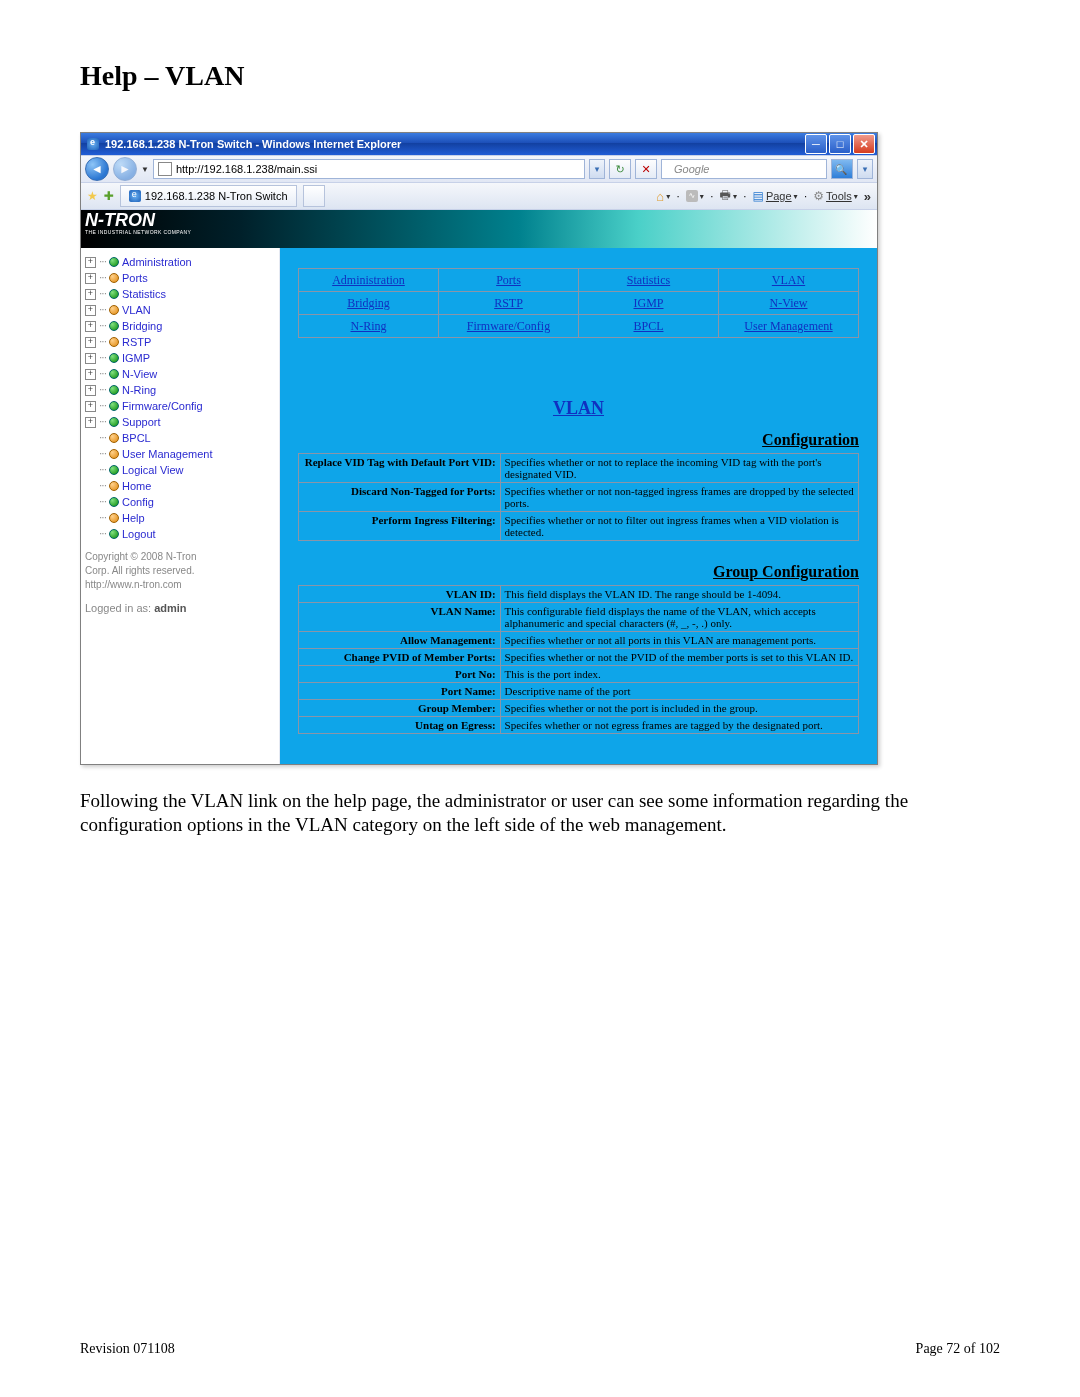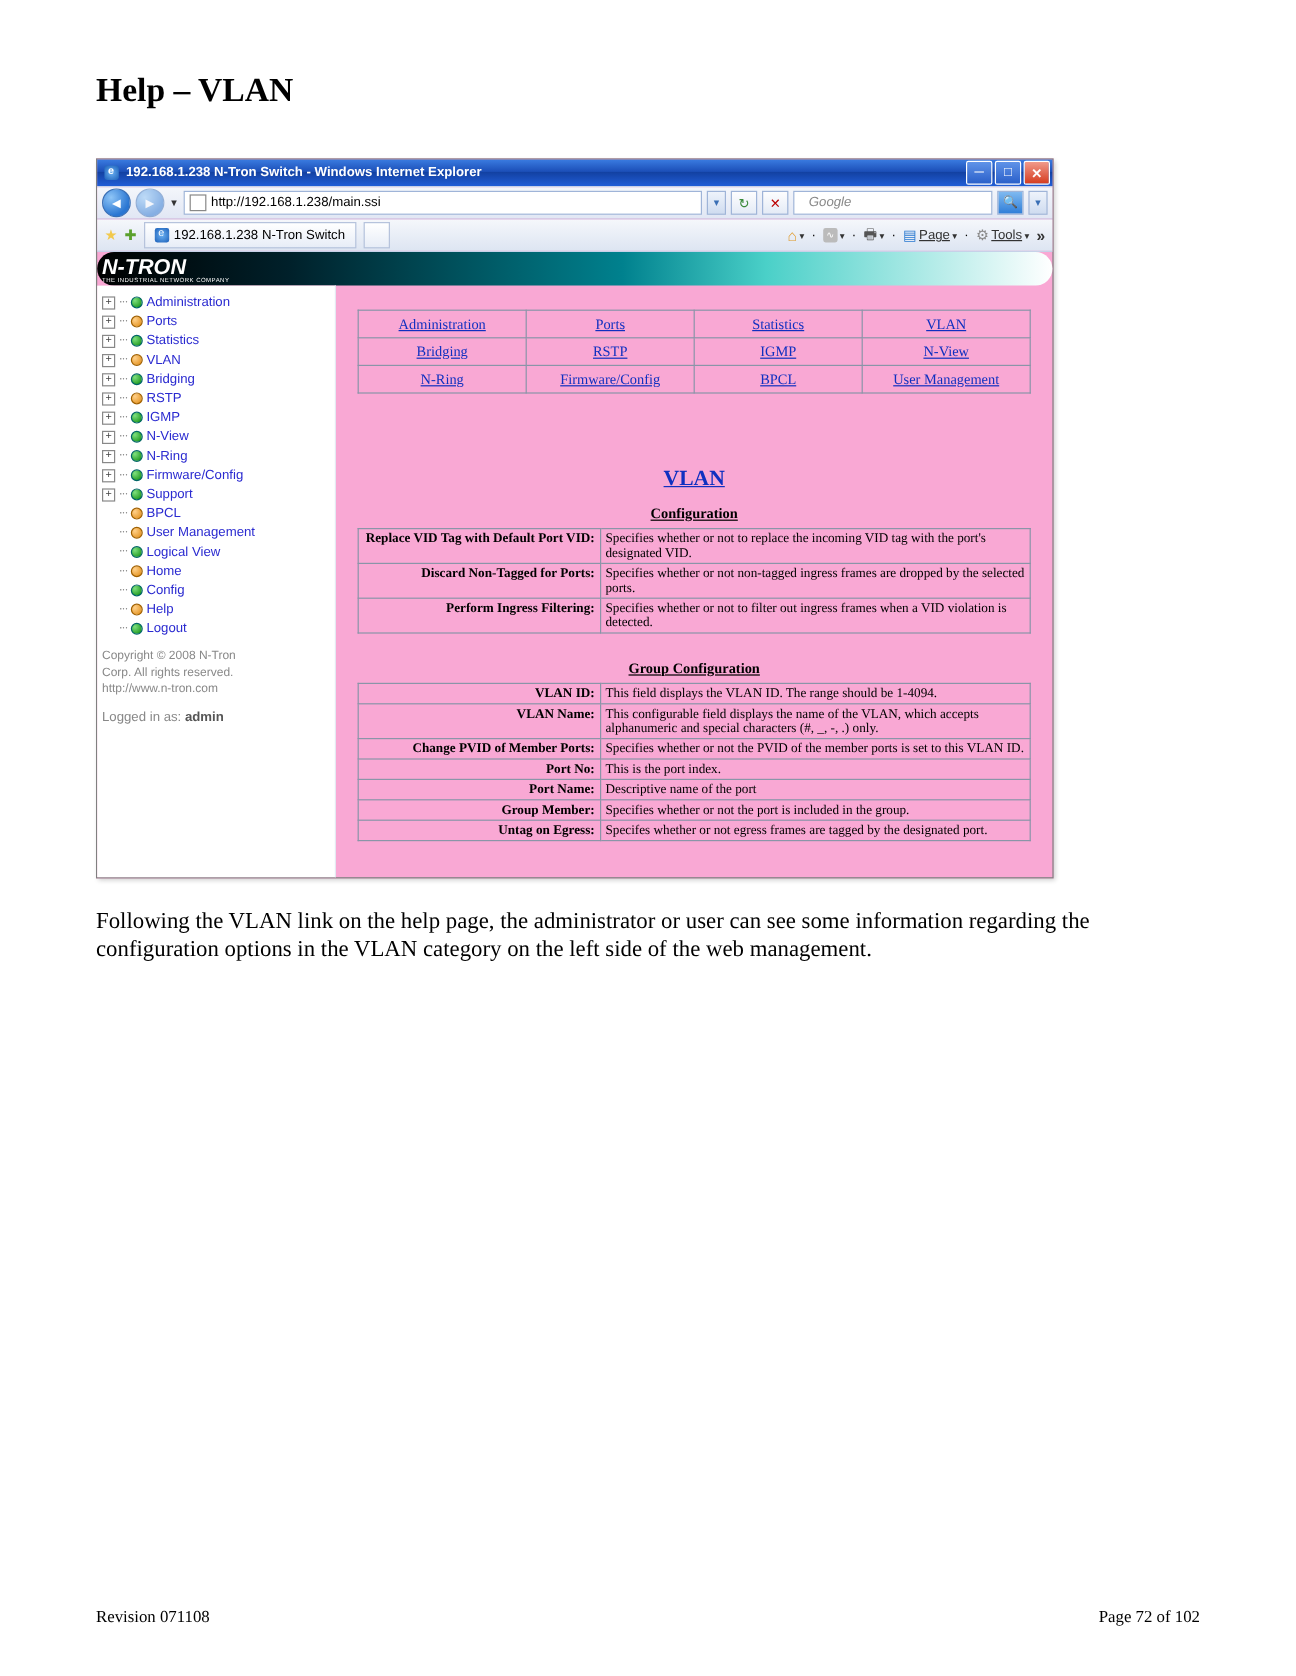--- a/index.html
+++ b/index.html
@@ -19,21 +19,21 @@
   }
   h1.page-title {
     font-size: 28px;
     font-weight: bold;
     margin: 0 0 40px 0;
   }
   .screenshot {
     width: 796px;
     border: 1px solid #808080;
     box-shadow: 2px 2px 4px rgba(0,0,0,0.2);
-    background: #f9a8d4;
+    background: #0ea5e9;
     font-family: Tahoma, Arial, sans-serif;
     font-size: 11px;
   }
   
   .ie-titlebar {
     height: 22px;
     background: linear-gradient(to bottom, #3a7be0, #1c4fb8 45%, #1240a0 46%, #215dd6);
     color: #fff;
     display: flex;
     align-items: center;
@@ -136,25 +136,24 @@
     gap: 4px;
     font-size: 11px;
   }
   .star-icon { color: #f2c94c; font-size: 12px; }
   .plus-icon { color: #5aa02c; font-size: 12px; }
   .ie-tabrow .cmd { display: flex; align-items: center; gap: 6px; font-size: 11px; }
   .ie-tabrow .cmd .cmditem { display: flex; align-items: center; gap: 2px; color: #333; }
   .ie-tabrow .cmd .drop { color: #333; font-size: 8px; }
   .chev { color: #333; font-weight: bold; font-size: 13px; }
   .banner {
-    height: 28px;
+    height: 38px;
     background: linear-gradient(to right, #000 0%, #00202a 20%, #00818e 55%, #4ad0c8 70%, #fff 100%);
-    display: flex; align-items: center;
+    display: flex; align-items: flex-start;
     padding-left: 4px;
-    border-radius: 19px;
   }
   .ntron-logo {
     color: #fff;
     font-family: "Arial Black", Arial, sans-serif;
     font-style: italic;
     font-weight: 900;
     font-size: 18px;
   }
   .ntron-sub { color: #fff; font-size: 5px; letter-spacing: 0.4px; margin-top:-2px }
   .below-banner { display: flex; }
@@ -193,21 +192,21 @@
   }
   .nav-table td a { color: #1030c0; text-decoration: underline; }
   .section-title {
     text-align: center;
     color: #1030c0;
     font-weight: bold;
     text-decoration: underline;
     font-size: 18px;
     margin: 60px 0 12px 0;
   }
-  .tbl-heading { text-align: center; font-weight: bold; text-decoration: underline; font-size: 12px; margin: 4px 0; }
+  .tbl-heading { text-align: right; font-weight: bold; text-decoration: underline; font-size: 16px; margin: 4px 0; }
   .conf-table { width: 100%; border-collapse: collapse; font-size: 11px; }
   .conf-table td { border: 1px solid #8a95a8; padding: 2px 4px; vertical-align: top; }
   .conf-table td.k { text-align: right; font-weight: bold; width: 36%; }
   .body-text { font-size: 19px; margin-top: 24px; line-height: 1.25; }
   .page-footer {
     position: absolute;
     bottom: 40px;
     left: 80px;
     right: 80px;
     display: flex;
@@ -486,20 +485,24 @@
           <tbody id="group-rows">
               <tr>
                 <td class="k">VLAN ID:</td>
                 <td>This field displays the VLAN ID. The range should be 1-4094.</td>
               </tr>
               <tr>
                 <td class="k">VLAN Name:</td>
                 <td>This configurable field displays the name of the VLAN, which accepts alphanumeric and special characters (#, _, -, .) only.</td>
               </tr>
               <tr>
+                <td class="k">Allow Management:</td>
+                <td>Specifies whether or not all ports in this VLAN are management ports.</td>
+              </tr>
+              <tr>
                 <td class="k">Change PVID of Member Ports:</td>
                 <td>Specifies whether or not the PVID of the member ports is set to this VLAN ID.</td>
               </tr>
               <tr>
                 <td class="k">Port No:</td>
                 <td>This is the port index.</td>
               </tr>
               <tr>
                 <td class="k">Port Name:</td>
                 <td>Descriptive name of the port</td>

